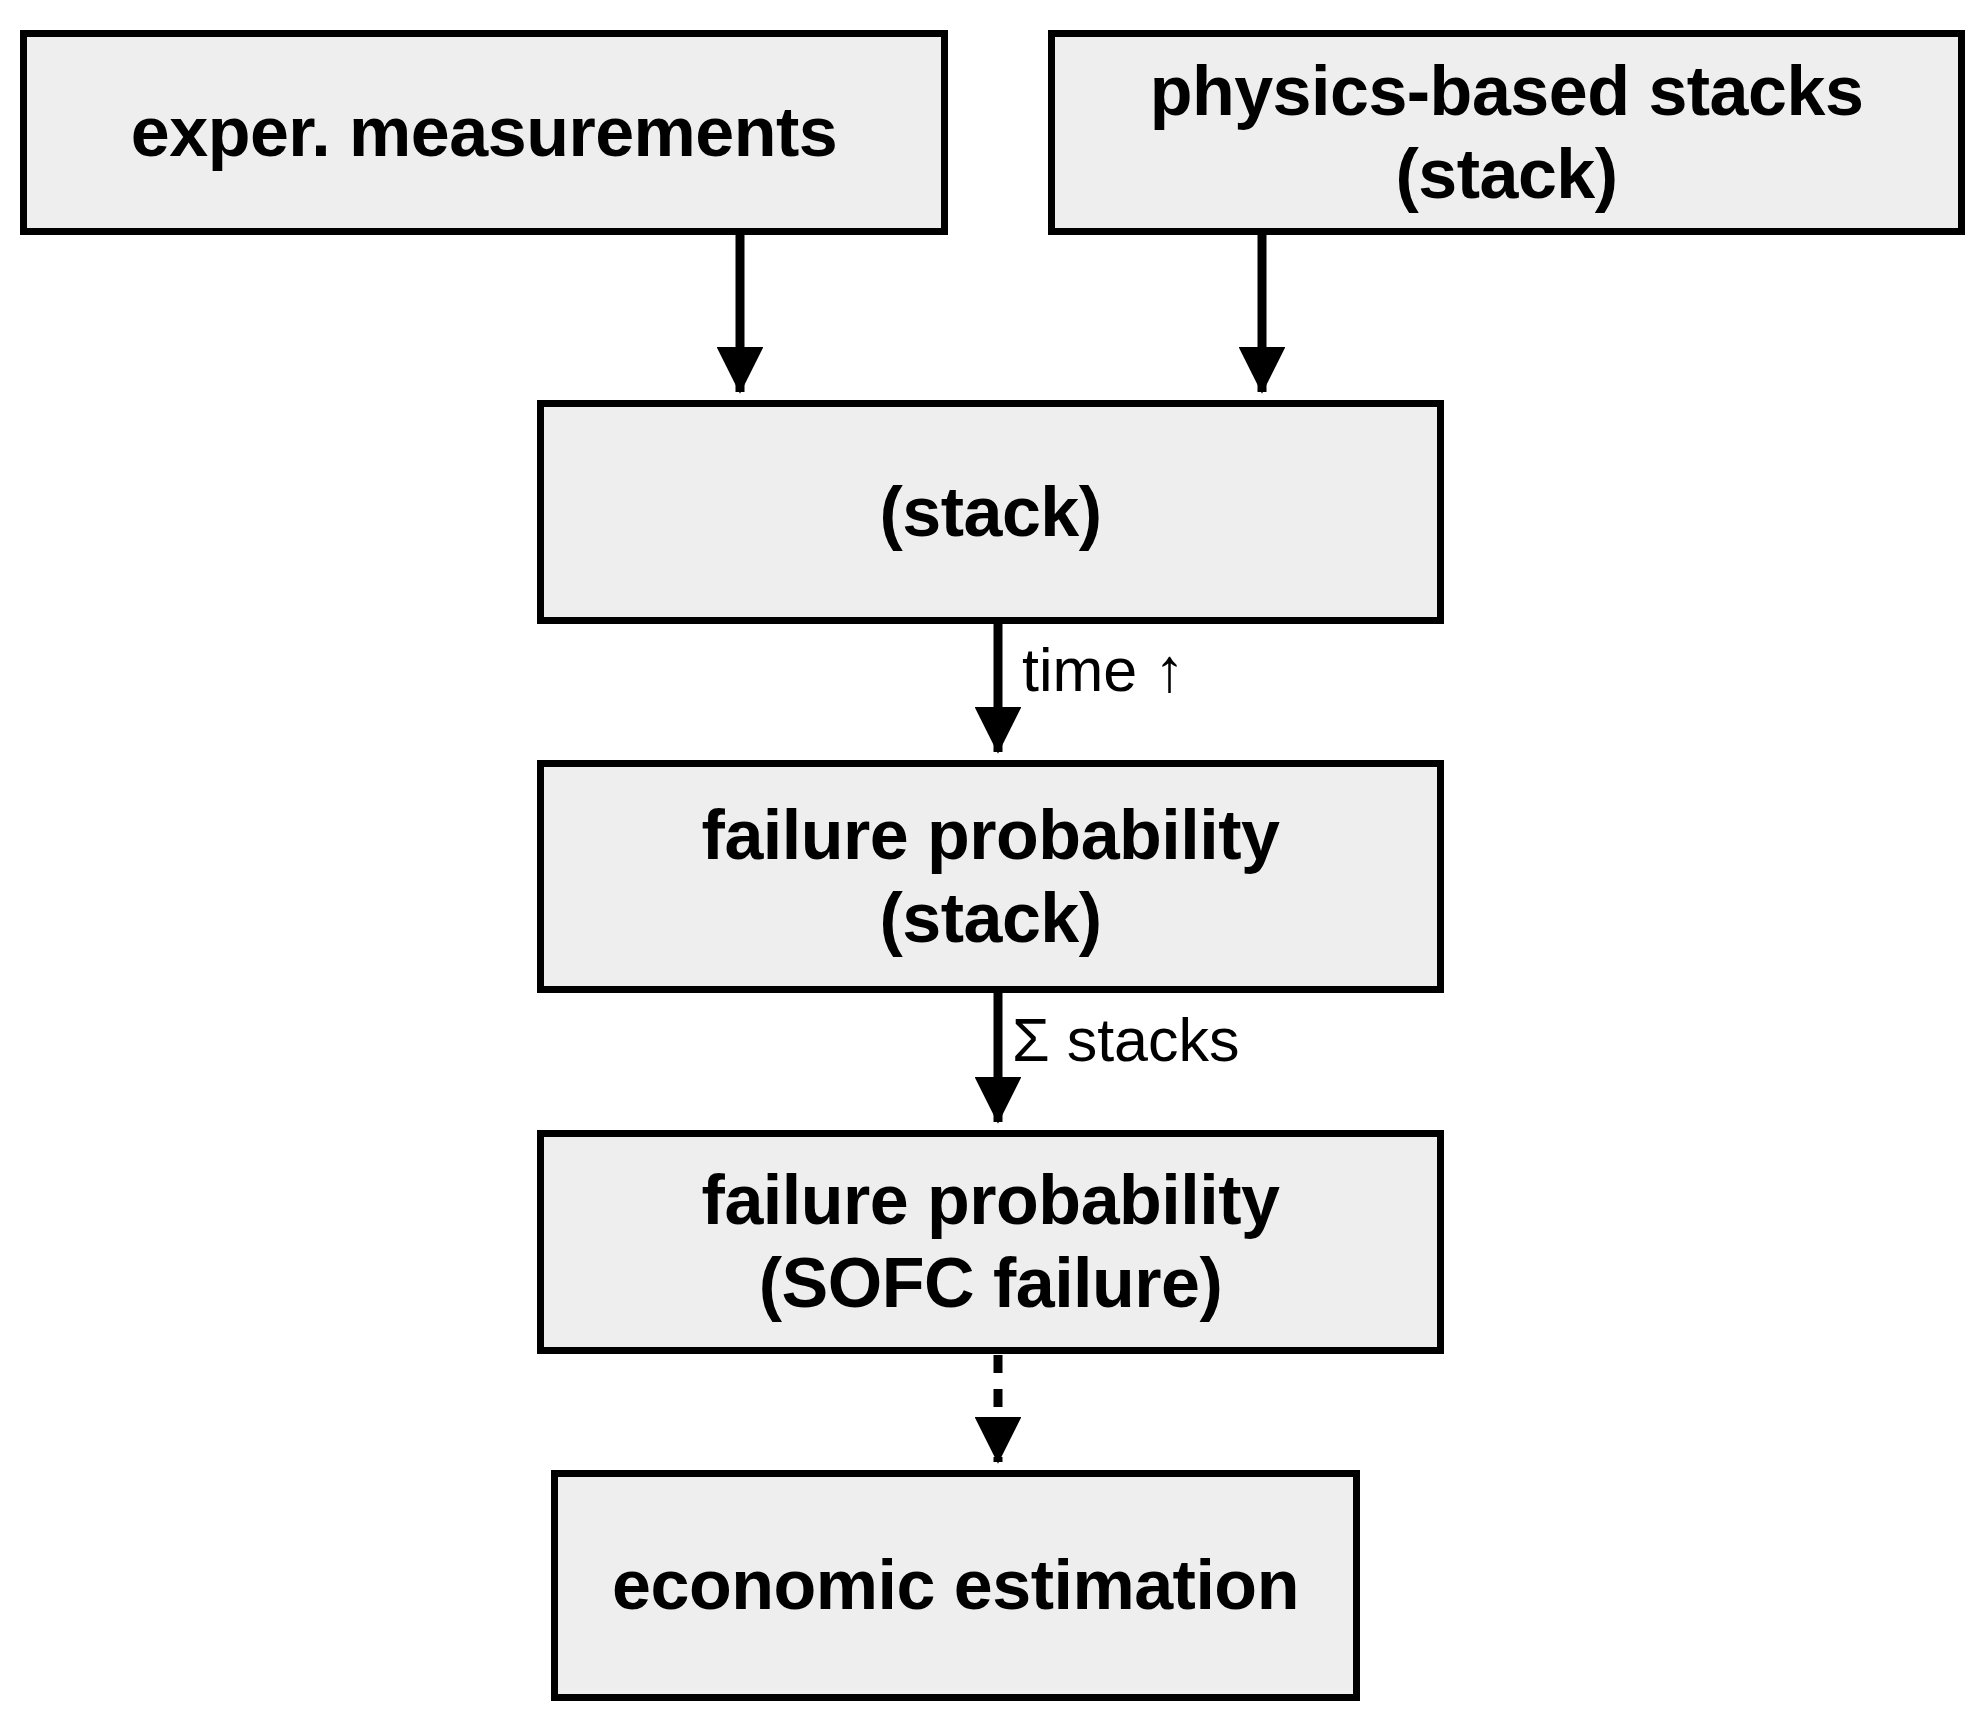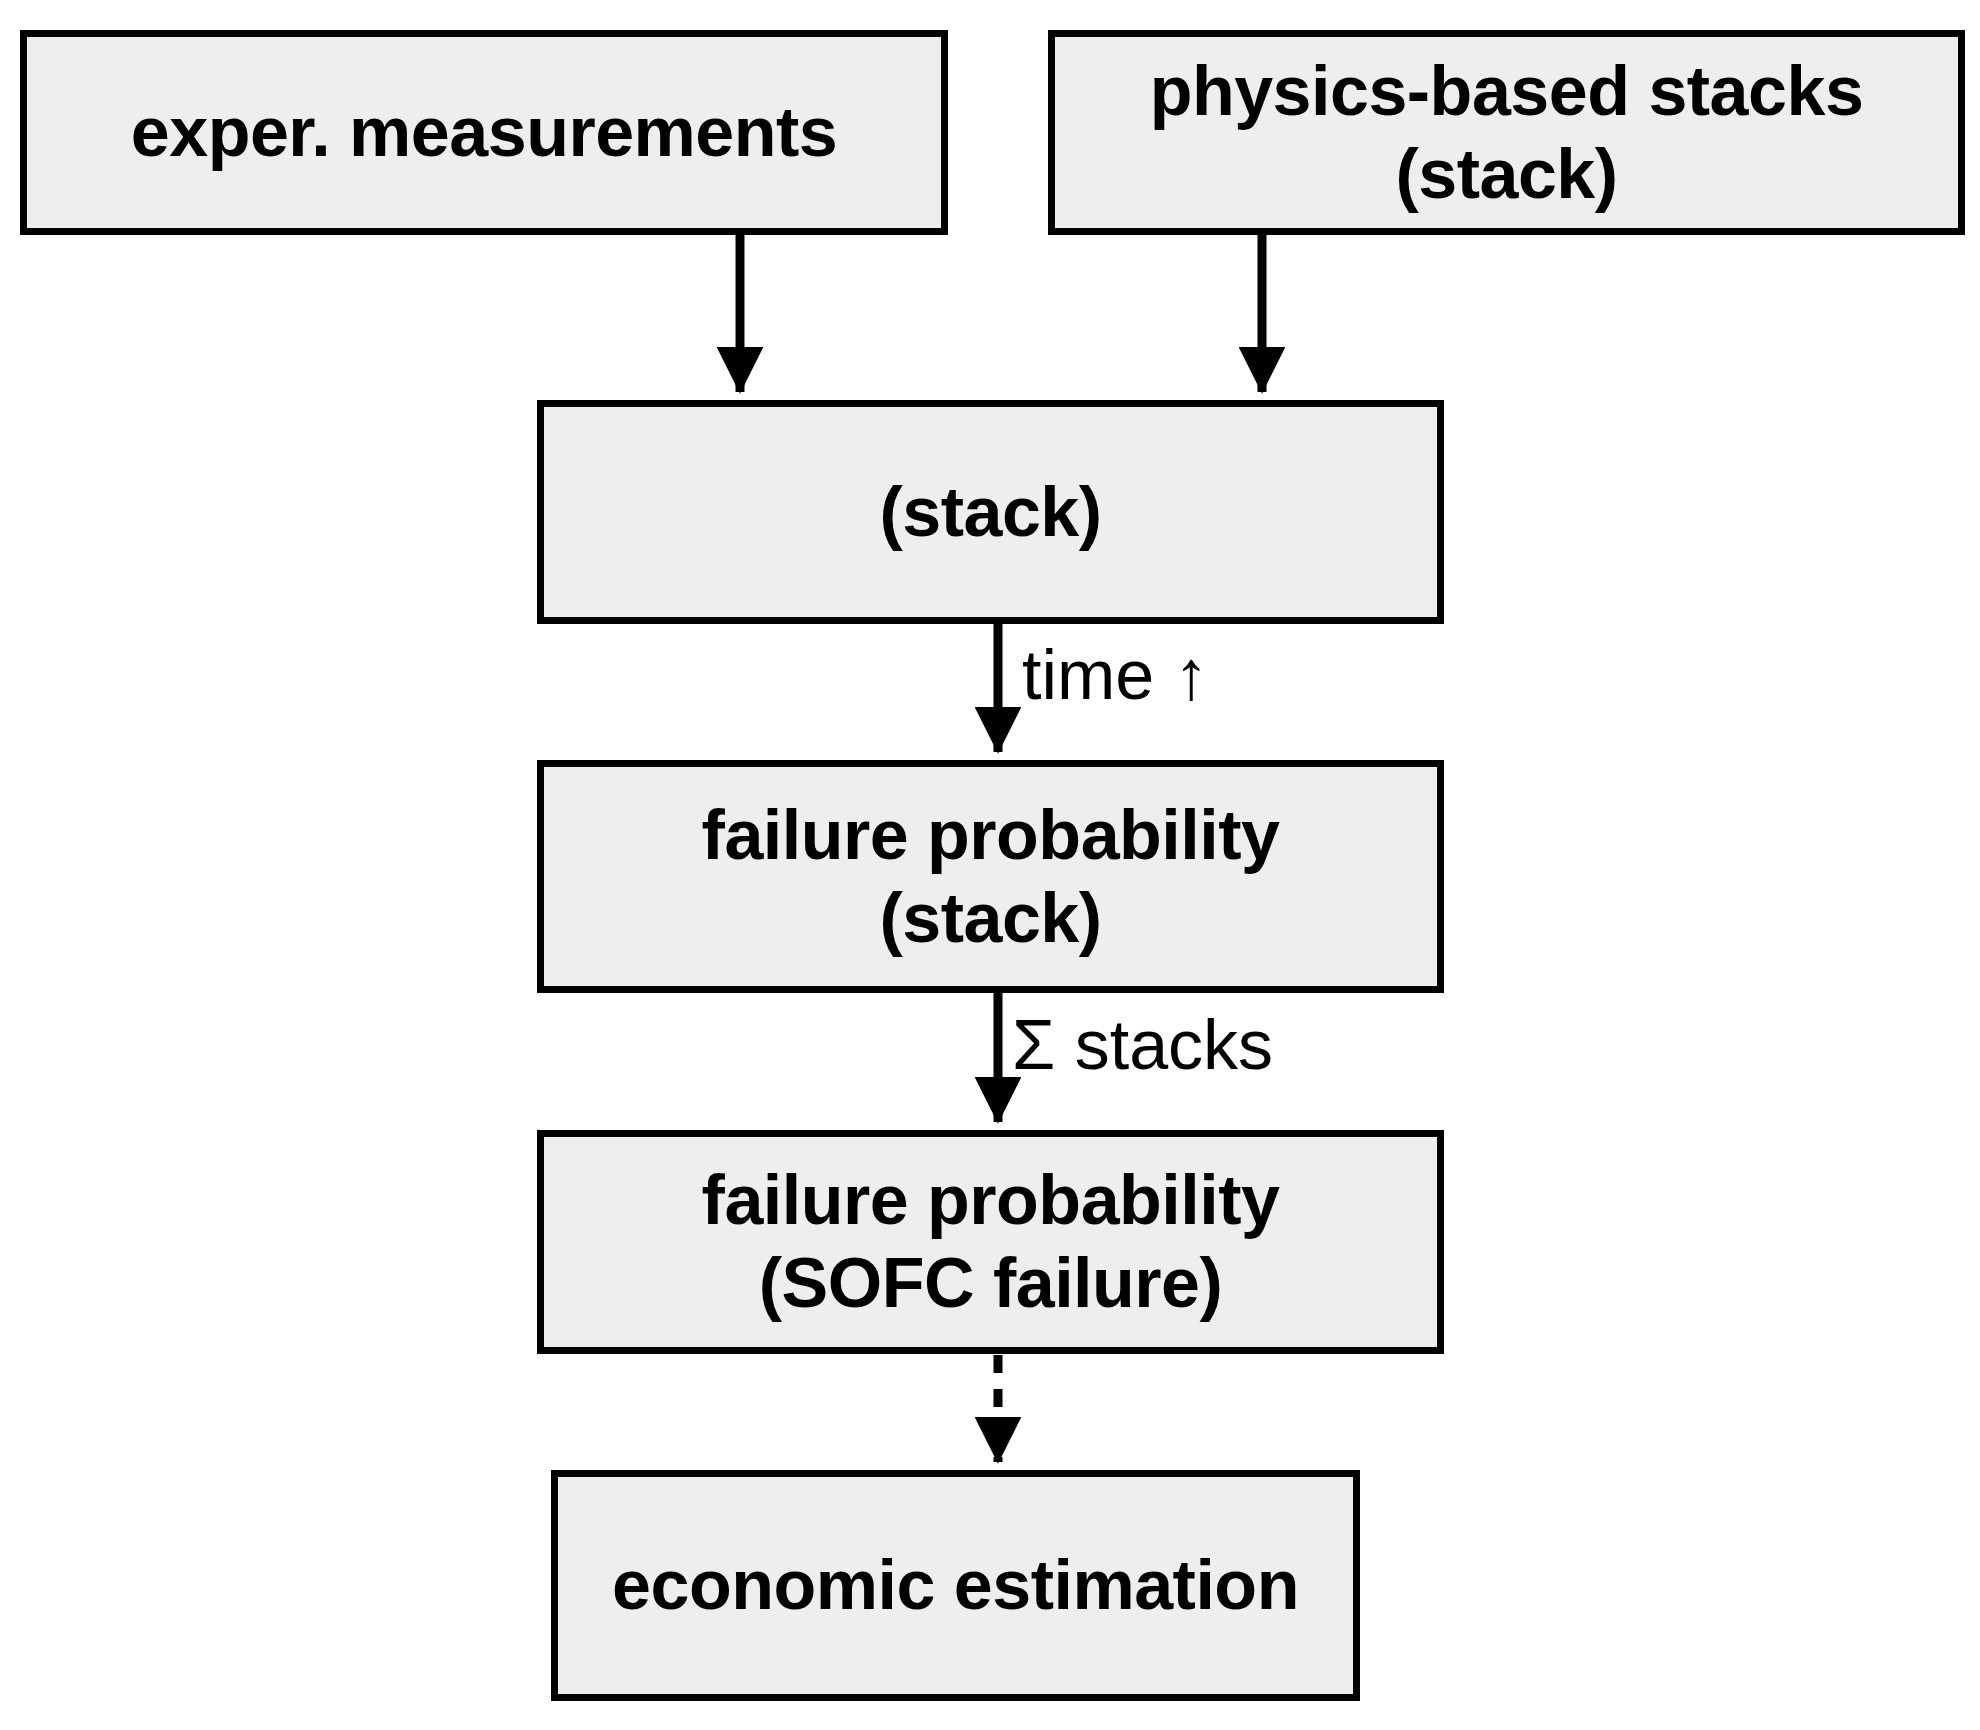--- a/index.html
+++ b/index.html
@@ -53,21 +53,21 @@
     width: 1980px;
     height: 1730px;
     pointer-events: none;
   }
 
   
   .edge-label {
     position: absolute;
     font-family: "Liberation Sans", "DejaVu Sans", sans-serif;
     font-weight: normal;
-    font-size: 70px;
+    font-size: 61px;
     color: #000000;
     white-space: nowrap;
     line-height: 1;
   }
   #label-time    { left: 1022px; top: 640px; }
   #label-sigma   { left: 1012px; top: 1010px; }
 </style>
 </head>
 <body>
 

